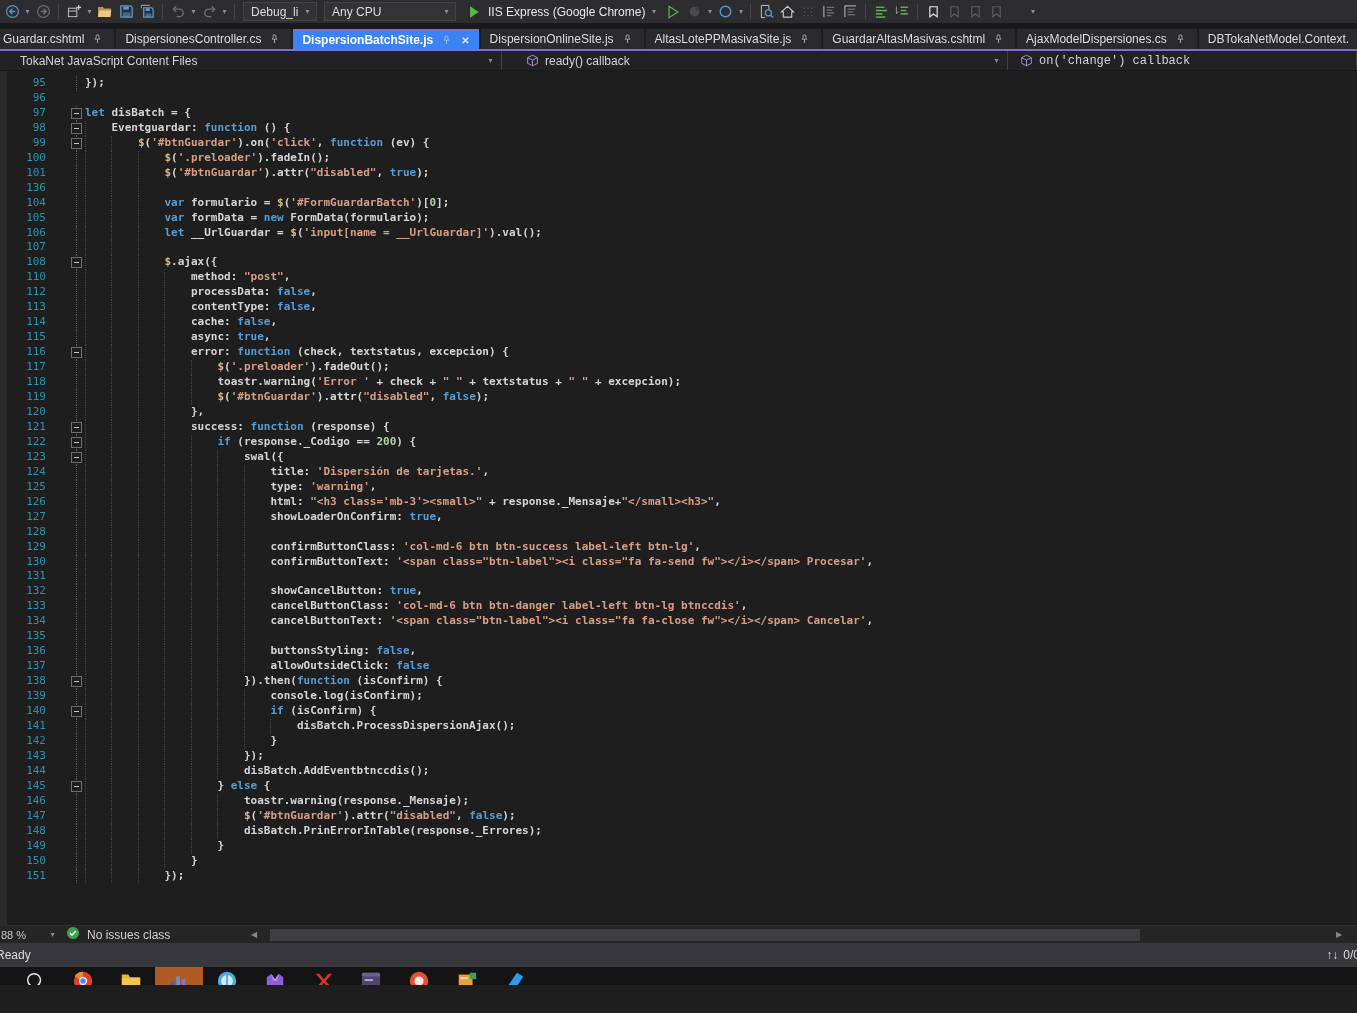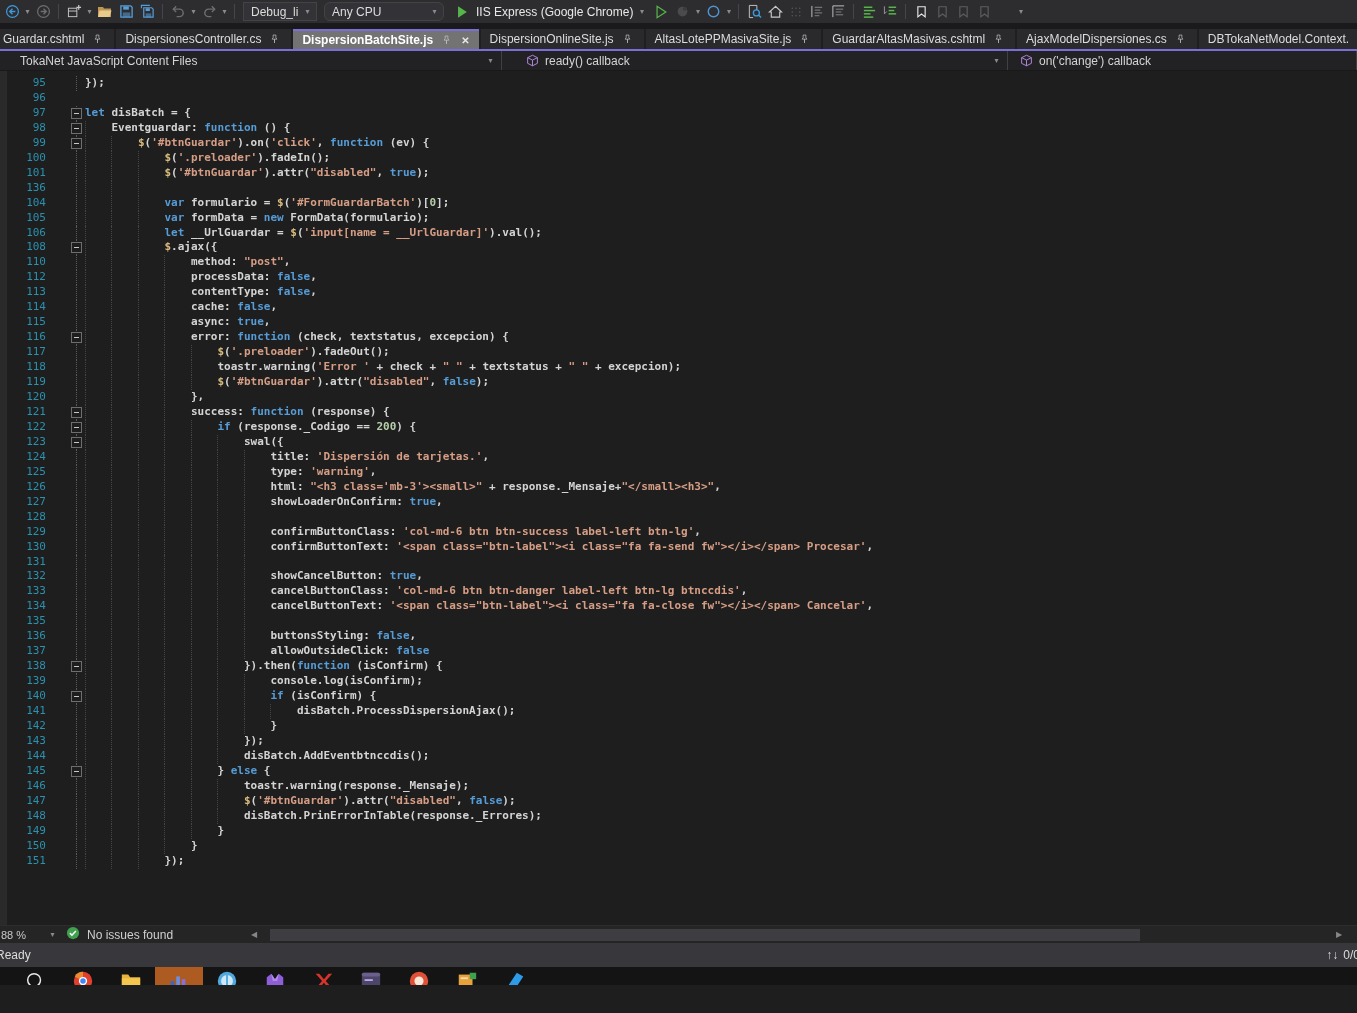--- a/index.html
+++ b/index.html
@@ -18,21 +18,21 @@
   .tcombo .dd { margin-left:auto; }
   .trun { display:flex; align-items:center; gap:4px; color:#e8e8e8; font-size:12px; padding:0 4px; height:20px; }
   .tgap { height:6px; background:#1a1a1c; flex:none; }
 
   
   .tabs { height:22px; background:#1f1f22; display:flex; position:relative; flex:none; overflow:hidden; }
   .tabs::after { content:""; position:absolute; left:0; right:0; bottom:0; height:2px; background:#7a6fd6; }
   .tab { height:20px; background:#2a2a2d; color:#dcdcdc; font-size:12px; display:flex; align-items:center;
     padding:0 9px; margin-right:2px; white-space:nowrap; flex:none; }
   .tab .tlabel { margin-right:8px; }
-  .tab.active { background:#737373; border-top:2px solid #7a6fd6; font-weight:bold; color:#ffffff; }
+  .tab.active { background:#3b82f6; border-top:2px solid #7a6fd6; font-weight:bold; color:#ffffff; }
   .tab .pin { display:inline-flex; margin-right:2px; }
   .tab .x { font-size:10px; color:#e8e8e8; margin-left:7px; }
 
   
   .navbar { height:20px; background:#222225; display:flex; flex:none; border-bottom:1px solid #19191b; }
   .navfield { display:flex; align-items:center; color:#d4d4d4; font-size:12px; border-right:1px solid #3f3f46; }
   .navfield .cube { display:inline-flex; margin-right:6px; }
   .navfield .dd { margin-left:auto; margin-right:6px; }
 
   
@@ -139,21 +139,21 @@
           <path d="M13.5 5.5H7a4 4 0 00-4 4 4 4 0 004 4h3" fill="none" stroke="#6e6e6e" stroke-width="1.5"></path>
           <path d="M10.5 2.5l3 3-3 3" fill="none" stroke="#6e6e6e" stroke-width="1.5"></path>
         </svg>
       </span>
       <span class="dd">▾</span>
       <div class="tsep"></div>
       <div class="tcombo" style="width: 74px;">
         <span>Debug_li</span>
         <span class="dd">▾</span>
       </div>
-      <div class="tcombo" style="width: 120px; border-radius: 6px;">
+      <div class="tcombo" style="width: 132px;">
         <span>Any CPU</span>
         <span class="dd">▾</span>
       </div>
       <div class="trun">
         <span class="tico">
           <svg viewBox="0 0 16 16" width="14" height="14">
             <path d="M3.5 1.5l10 6.5-10 6.5z" fill="#57b64a"></path>
           </svg>
         </span>
         <span>IIS Express (Google Chrome)</span>
@@ -339,21 +339,21 @@
       <div class="navfield" style="width: 506px; padding-left: 24px;">
         <span class="cube">
           <svg viewBox="0 0 16 16" width="13" height="13">
             <path d="M8 1.5L14 4.5v7L8 14.5 2 11.5v-7z" fill="none" stroke="#b287d9" stroke-width="1.2"></path>
             <path d="M2 4.5l6 3 6-3M8 7.5v7" fill="none" stroke="#b287d9" stroke-width="1.2"></path>
           </svg>
         </span>
         <span>ready() callback</span>
         <span class="dd">▾</span>
       </div>
-      <div class="navfield" style="width: 349px; padding-left: 12px;">
+      <div class="navfield" style="width: 349px; padding-left: 12px; font-family: Liberation Mono, monospace;">
         <span class="cube">
           <svg viewBox="0 0 16 16" width="13" height="13">
             <path d="M8 1.5L14 4.5v7L8 14.5 2 11.5v-7z" fill="none" stroke="#b287d9" stroke-width="1.2"></path>
             <path d="M2 4.5l6 3 6-3M8 7.5v7" fill="none" stroke="#b287d9" stroke-width="1.2"></path>
           </svg>
         </span>
         <span>on('change') callback</span>
       </div>
     </div>
   <div class="editor" id="editor">
@@ -362,20 +362,21 @@
       <div class="line"><span class="num">96</span><span class="fm"></span><span class="code"></span></div>
       <div class="line"><span class="num">97</span><span class="fm"><i class="fline"></i><b class="fbox"></b></span><span class="code"><span class="tk-k">let</span><span class="tk-p"> disBatch = {</span></span></div>
       <div class="line"><span class="num">98</span><span class="fm"><i class="fline"></i><b class="fbox"></b></span><span class="guide" style="left: 85px;"></span><span class="code"><span class="tk-p">    Eventguardar: </span><span class="tk-k">function</span><span class="tk-p"> () {</span></span></div>
       <div class="line"><span class="num">99</span><span class="fm"><i class="fline"></i><b class="fbox"></b></span><span class="guide" style="left: 85px;"></span><span class="guide" style="left: 111.476px;"></span><span class="code"><span class="tk-p">        </span><span class="tk-d">$</span><span class="tk-p">(</span><span class="tk-s">'#btnGuardar'</span><span class="tk-p">).on(</span><span class="tk-s">'click'</span><span class="tk-p">, </span><span class="tk-k">function</span><span class="tk-p"> (ev) {</span></span></div>
       <div class="line"><span class="num">100</span><span class="fm"><i class="fline"></i></span><span class="guide" style="left: 85px;"></span><span class="guide" style="left: 111.476px;"></span><span class="guide" style="left: 137.952px;"></span><span class="code"><span class="tk-p">            </span><span class="tk-d">$</span><span class="tk-p">(</span><span class="tk-s">'.preloader'</span><span class="tk-p">).fadeIn();</span></span></div>
       <div class="line"><span class="num">101</span><span class="fm"><i class="fline"></i></span><span class="guide" style="left: 85px;"></span><span class="guide" style="left: 111.476px;"></span><span class="guide" style="left: 137.952px;"></span><span class="code"><span class="tk-p">            </span><span class="tk-d">$</span><span class="tk-p">(</span><span class="tk-s">'#btnGuardar'</span><span class="tk-p">).attr(</span><span class="tk-s">"disabled"</span><span class="tk-p">, </span><span class="tk-k">true</span><span class="tk-p">);</span></span></div>
       <div class="line"><span class="num">136</span><span class="fm"><i class="fline"></i></span><span class="guide" style="left: 85px;"></span><span class="guide" style="left: 111.476px;"></span><span class="guide" style="left: 137.952px;"></span><span class="code"></span></div>
       <div class="line"><span class="num">104</span><span class="fm"><i class="fline"></i></span><span class="guide" style="left: 85px;"></span><span class="guide" style="left: 111.476px;"></span><span class="guide" style="left: 137.952px;"></span><span class="code"><span class="tk-p">            </span><span class="tk-k">var</span><span class="tk-p"> formulario = </span><span class="tk-d">$</span><span class="tk-p">(</span><span class="tk-s">'#FormGuardarBatch'</span><span class="tk-p">)[</span><span class="tk-n">0</span><span class="tk-p">];</span></span></div>
       <div class="line"><span class="num">105</span><span class="fm"><i class="fline"></i></span><span class="guide" style="left: 85px;"></span><span class="guide" style="left: 111.476px;"></span><span class="guide" style="left: 137.952px;"></span><span class="code"><span class="tk-p">            </span><span class="tk-k">var</span><span class="tk-p"> formData = </span><span class="tk-k">new</span><span class="tk-p"> FormData(formulario);</span></span></div>
       <div class="line"><span class="num">106</span><span class="fm"><i class="fline"></i></span><span class="guide" style="left: 85px;"></span><span class="guide" style="left: 111.476px;"></span><span class="guide" style="left: 137.952px;"></span><span class="code"><span class="tk-p">            </span><span class="tk-k">let</span><span class="tk-p"> __UrlGuardar = </span><span class="tk-d">$</span><span class="tk-p">(</span><span class="tk-s">'input[name = __UrlGuardar]'</span><span class="tk-p">).val();</span></span></div>
+      <div class="line"><span class="num">107</span><span class="fm"><i class="fline"></i></span><span class="guide" style="left: 85px;"></span><span class="guide" style="left: 111.476px;"></span><span class="guide" style="left: 137.952px;"></span><span class="code"></span></div>
       <div class="line"><span class="num">108</span><span class="fm"><i class="fline"></i><b class="fbox"></b></span><span class="guide" style="left: 85px;"></span><span class="guide" style="left: 111.476px;"></span><span class="guide" style="left: 137.952px;"></span><span class="code"><span class="tk-p">            </span><span class="tk-d">$</span><span class="tk-p">.ajax({</span></span></div>
       <div class="line"><span class="num">110</span><span class="fm"><i class="fline"></i></span><span class="guide" style="left: 85px;"></span><span class="guide" style="left: 111.476px;"></span><span class="guide" style="left: 137.952px;"></span><span class="guide" style="left: 164.428px;"></span><span class="code"><span class="tk-p">                method: </span><span class="tk-s">"post"</span><span class="tk-p">,</span></span></div>
       <div class="line"><span class="num">112</span><span class="fm"><i class="fline"></i></span><span class="guide" style="left: 85px;"></span><span class="guide" style="left: 111.476px;"></span><span class="guide" style="left: 137.952px;"></span><span class="guide" style="left: 164.428px;"></span><span class="code"><span class="tk-p">                processData: </span><span class="tk-k">false</span><span class="tk-p">,</span></span></div>
       <div class="line"><span class="num">113</span><span class="fm"><i class="fline"></i></span><span class="guide" style="left: 85px;"></span><span class="guide" style="left: 111.476px;"></span><span class="guide" style="left: 137.952px;"></span><span class="guide" style="left: 164.428px;"></span><span class="code"><span class="tk-p">                contentType: </span><span class="tk-k">false</span><span class="tk-p">,</span></span></div>
       <div class="line"><span class="num">114</span><span class="fm"><i class="fline"></i></span><span class="guide" style="left: 85px;"></span><span class="guide" style="left: 111.476px;"></span><span class="guide" style="left: 137.952px;"></span><span class="guide" style="left: 164.428px;"></span><span class="code"><span class="tk-p">                cache: </span><span class="tk-k">false</span><span class="tk-p">,</span></span></div>
       <div class="line"><span class="num">115</span><span class="fm"><i class="fline"></i></span><span class="guide" style="left: 85px;"></span><span class="guide" style="left: 111.476px;"></span><span class="guide" style="left: 137.952px;"></span><span class="guide" style="left: 164.428px;"></span><span class="code"><span class="tk-p">                async: </span><span class="tk-k">true</span><span class="tk-p">,</span></span></div>
       <div class="line"><span class="num">116</span><span class="fm"><i class="fline"></i><b class="fbox"></b></span><span class="guide" style="left: 85px;"></span><span class="guide" style="left: 111.476px;"></span><span class="guide" style="left: 137.952px;"></span><span class="guide" style="left: 164.428px;"></span><span class="code"><span class="tk-p">                error: </span><span class="tk-k">function</span><span class="tk-p"> (check, textstatus, excepcion) {</span></span></div>
       <div class="line"><span class="num">117</span><span class="fm"><i class="fline"></i></span><span class="guide" style="left: 85px;"></span><span class="guide" style="left: 111.476px;"></span><span class="guide" style="left: 137.952px;"></span><span class="guide" style="left: 164.428px;"></span><span class="guide" style="left: 190.904px;"></span><span class="code"><span class="tk-p">                    </span><span class="tk-d">$</span><span class="tk-p">(</span><span class="tk-s">'.preloader'</span><span class="tk-p">).fadeOut();</span></span></div>
       <div class="line"><span class="num">118</span><span class="fm"><i class="fline"></i></span><span class="guide" style="left: 85px;"></span><span class="guide" style="left: 111.476px;"></span><span class="guide" style="left: 137.952px;"></span><span class="guide" style="left: 164.428px;"></span><span class="guide" style="left: 190.904px;"></span><span class="code"><span class="tk-p">                    toastr.warning(</span><span class="tk-s">'Error '</span><span class="tk-p"> + check + </span><span class="tk-s">" "</span><span class="tk-p"> + textstatus + </span><span class="tk-s">" "</span><span class="tk-p"> + excepcion);</span></span></div>
       <div class="line"><span class="num">119</span><span class="fm"><i class="fline"></i></span><span class="guide" style="left: 85px;"></span><span class="guide" style="left: 111.476px;"></span><span class="guide" style="left: 137.952px;"></span><span class="guide" style="left: 164.428px;"></span><span class="guide" style="left: 190.904px;"></span><span class="code"><span class="tk-p">                    </span><span class="tk-d">$</span><span class="tk-p">(</span><span class="tk-s">'#btnGuardar'</span><span class="tk-p">).attr(</span><span class="tk-s">"disabled"</span><span class="tk-p">, </span><span class="tk-k">false</span><span class="tk-p">);</span></span></div>
@@ -416,21 +417,21 @@
   <div class="hscroll">
     <div class="zoomctl">
       <span>88 %</span>
       <span class="dd">▾</span>
     </div>
     <div class="issues">
       <span id="checkicon"><svg viewBox="0 0 16 16" width="14" height="14">
             <circle cx="8" cy="8" r="7" fill="#3fa14e"></circle>
             <path d="M4.5 8.2l2.3 2.3 4.5-4.7" fill="none" stroke="#fff" stroke-width="1.8"></path>
           </svg></span>
-      <span>No issues found</span>
+      <span>No issues class</span>
     </div>
     <span class="harrow">◀</span>
     <div class="hthumb"></div>
     <span class="harrow right">▶</span>
   </div>
 
 
   <div class="statusbar">
     <span class="ready">Ready</span>
     <span class="right">

